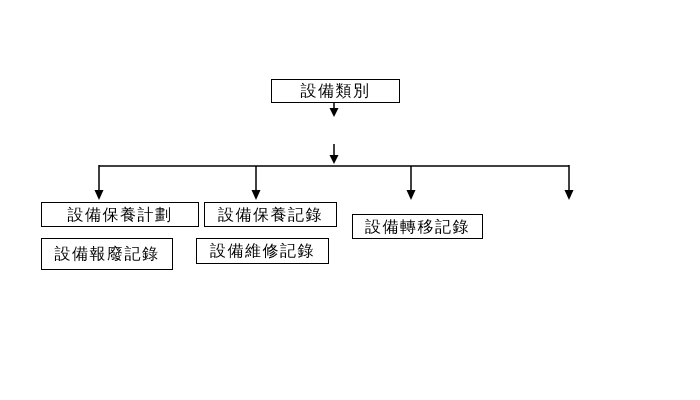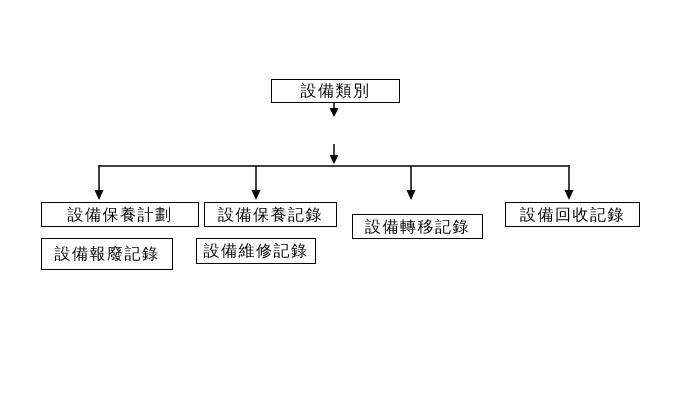--- a/index.html
+++ b/index.html
@@ -38,21 +38,21 @@
     white-space: nowrap;
     line-height: 1;
   }
   #node-category          { left: 271px; top:  59px; width: 129px; height: 24px; margin-top: 20px; }
   #node-register          { left: 268px; top: 118px; width: 132px; height: 26px; }
   #node-maintenance-plan  { left:  41px; top: 202px; width: 158px; height: 25px; }
   #node-maintenance-record{ left: 196px; top: 202px; width: 133px; height: 25px; margin-left: 8px; }
   #node-transfer-record   { left: 352px; top: 214px; width: 131px; height: 25px; }
   #node-recycle-record    { left: 505px; top: 202px; width: 135px; height: 25px; }
   #node-scrap-record      { left:  41px; top: 238px; width: 132px; height: 32px; }
-  #node-repair-record     { left: 196px; top: 238px; width: 120px; height: 26px; }
+  #node-repair-record     { left: 196px; top: 238px; width: 133px; height: 26px; }
 </style>
 </head>
 <body>
 
 <div class="canvas">
 
   <svg class="connector-svg" viewBox="0 0 700 400" xmlns="http://www.w3.org/2000/svg">
 
     <g>
       <line x1="334" y1="83" x2="334" y2="109"></line>
@@ -91,19 +91,18 @@
 
   <div class="node" id="node-category">設備類別</div>
 
 
   <div class="node" id="node-maintenance-plan">設備保養計劃</div>
 
   <div class="node" id="node-maintenance-record">設備保養記錄</div>
 
   <div class="node" id="node-transfer-record">設備轉移記錄</div>
 
-  <div class="node" id="node-recycle-record">設備回收記錄</div>
 
   <div class="node" id="node-scrap-record">設備報廢記錄</div>
 
   <div class="node" id="node-repair-record">設備維修記錄</div>
 
 </div>
 
 </body></html>

